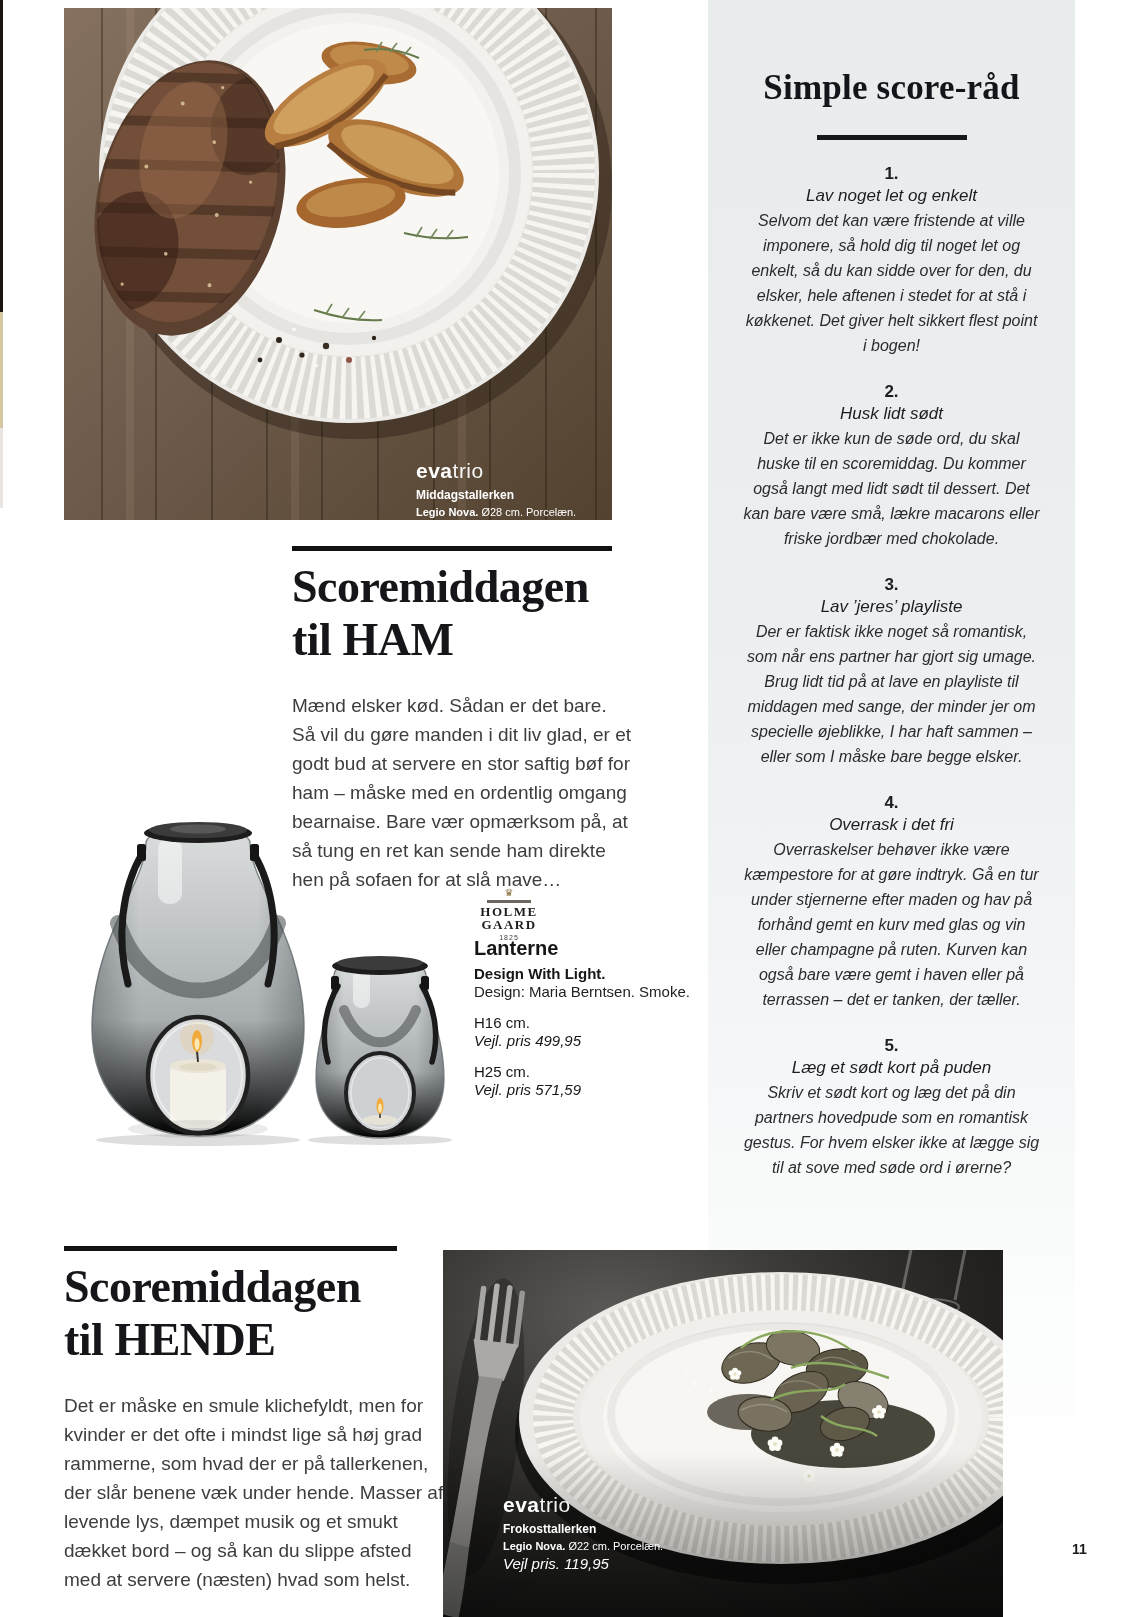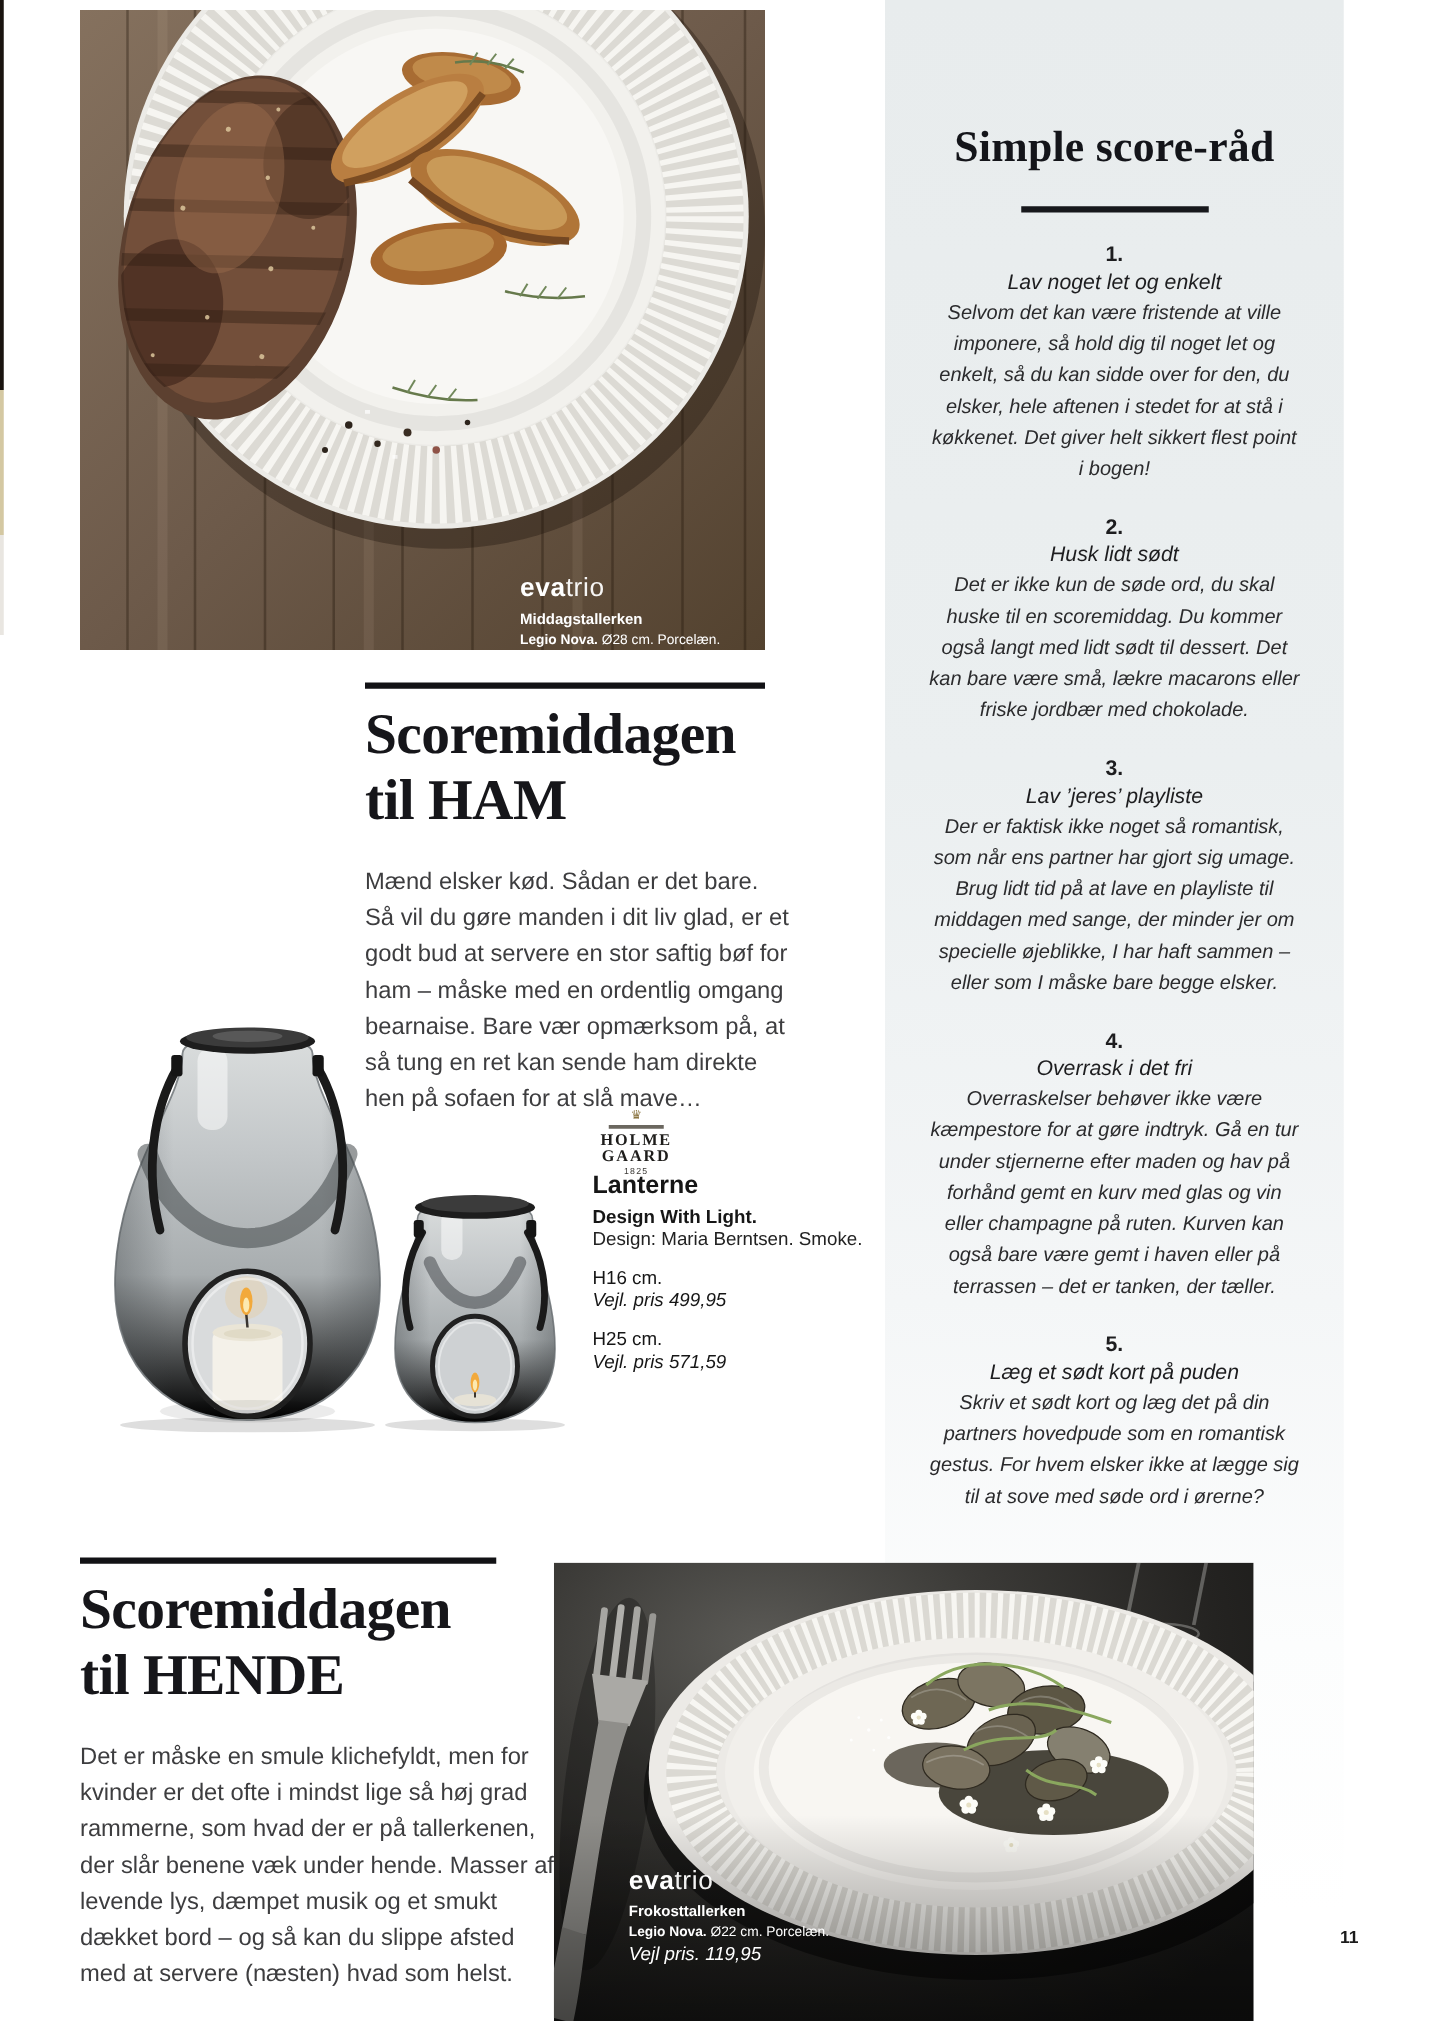--- a/index.html
+++ b/index.html
@@ -32,21 +32,21 @@
   .pprice { font-size:15px; font-style:italic; }
 
   
   .tips-panel {
     position:absolute; left:708px; top:0; width:367px; height:1530px;
     background:linear-gradient(180deg,#e8eced 0%,#ebeff0 40%,#f4f6f7 68%,#fcfdfd 86%,#ffffff 100%);
     text-align:center;
   }
   .tips-title {
     font-family:"Liberation Serif", serif; font-weight:bold;
-    font-size:35px; color:#14151a; padding-top:98px; letter-spacing:.2px;
+    font-size:35px; color:#14151a; padding-top:68px; letter-spacing:.2px;
   }
   .tips-divider { width:150px; height:5px; background:#17181c; margin:27px auto 0; }
   .tips-list { padding:0 35px; }
   .tip { margin-top:24px; }
   .tip-num { font-weight:bold; font-size:17px; color:#1d1d1f; }
   .tip-title { font-weight:normal; font-style:italic; font-size:17px; color:#1d1d1f; margin-top:2px; }
   .tip-body { font-style:italic; font-size:16px; line-height:25px; color:#2b2b2d; margin-top:2px; }
 
   
   .headline-rule { height:5px; background:#121215; }

